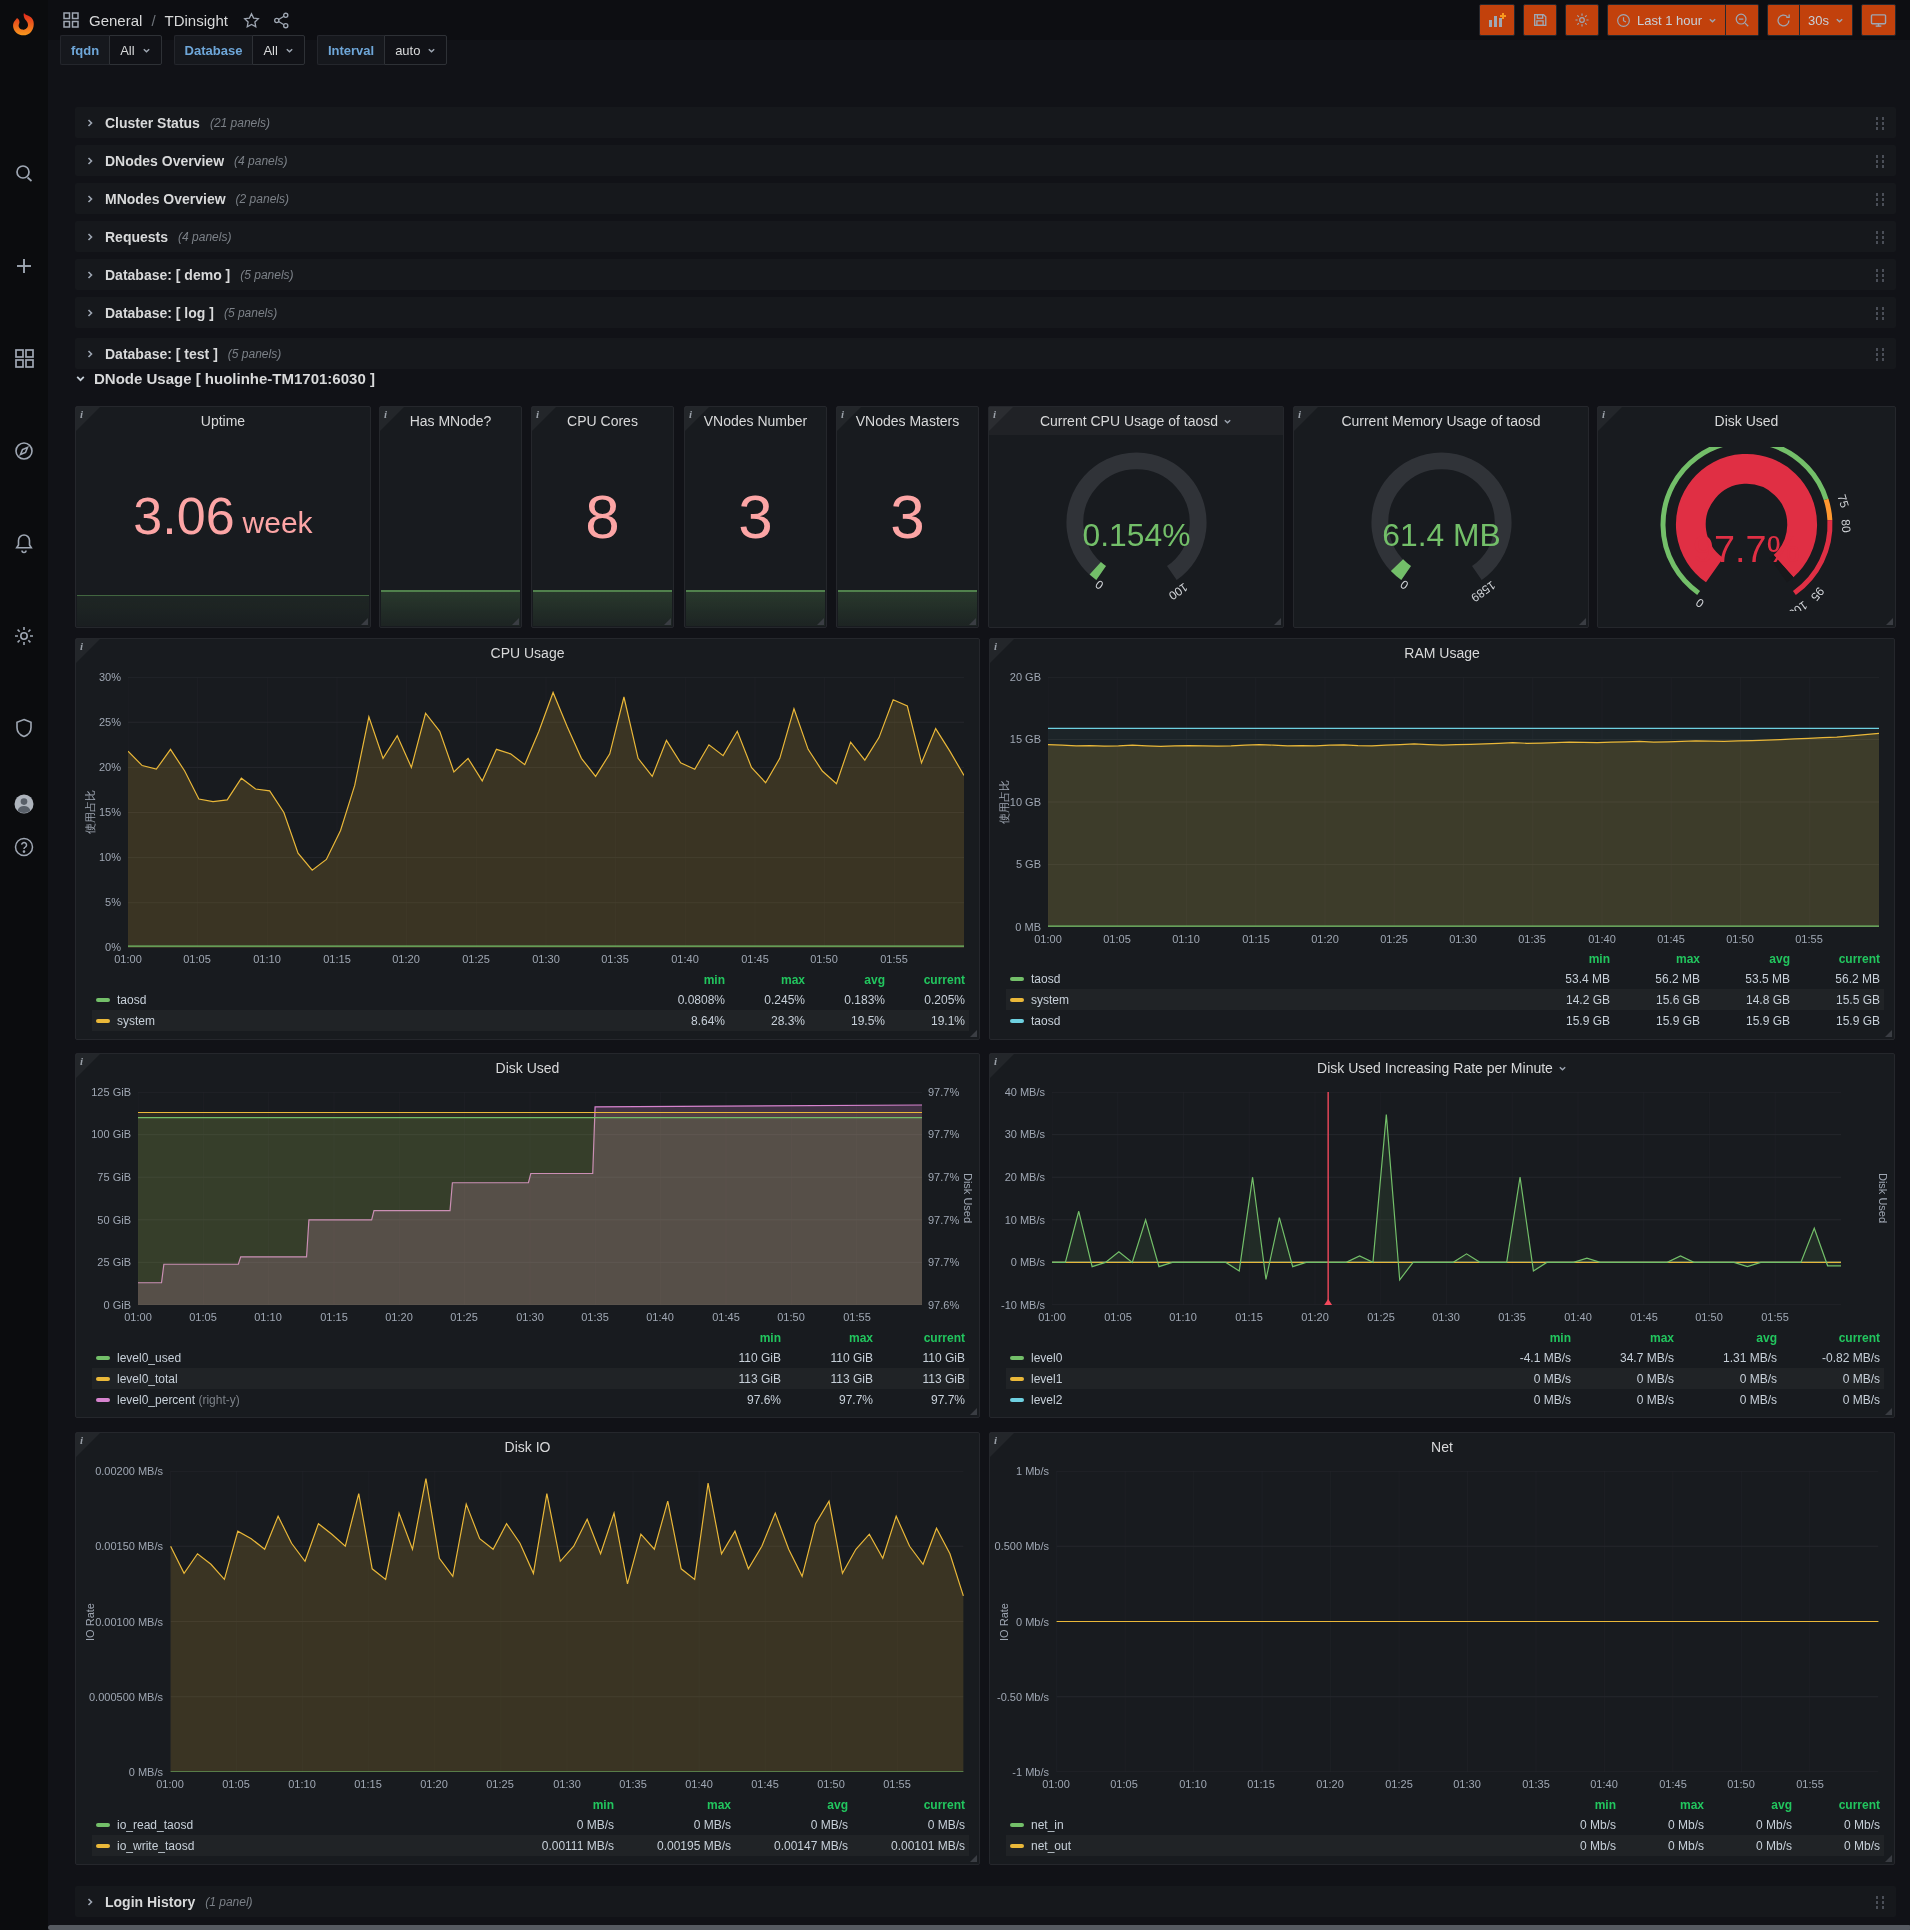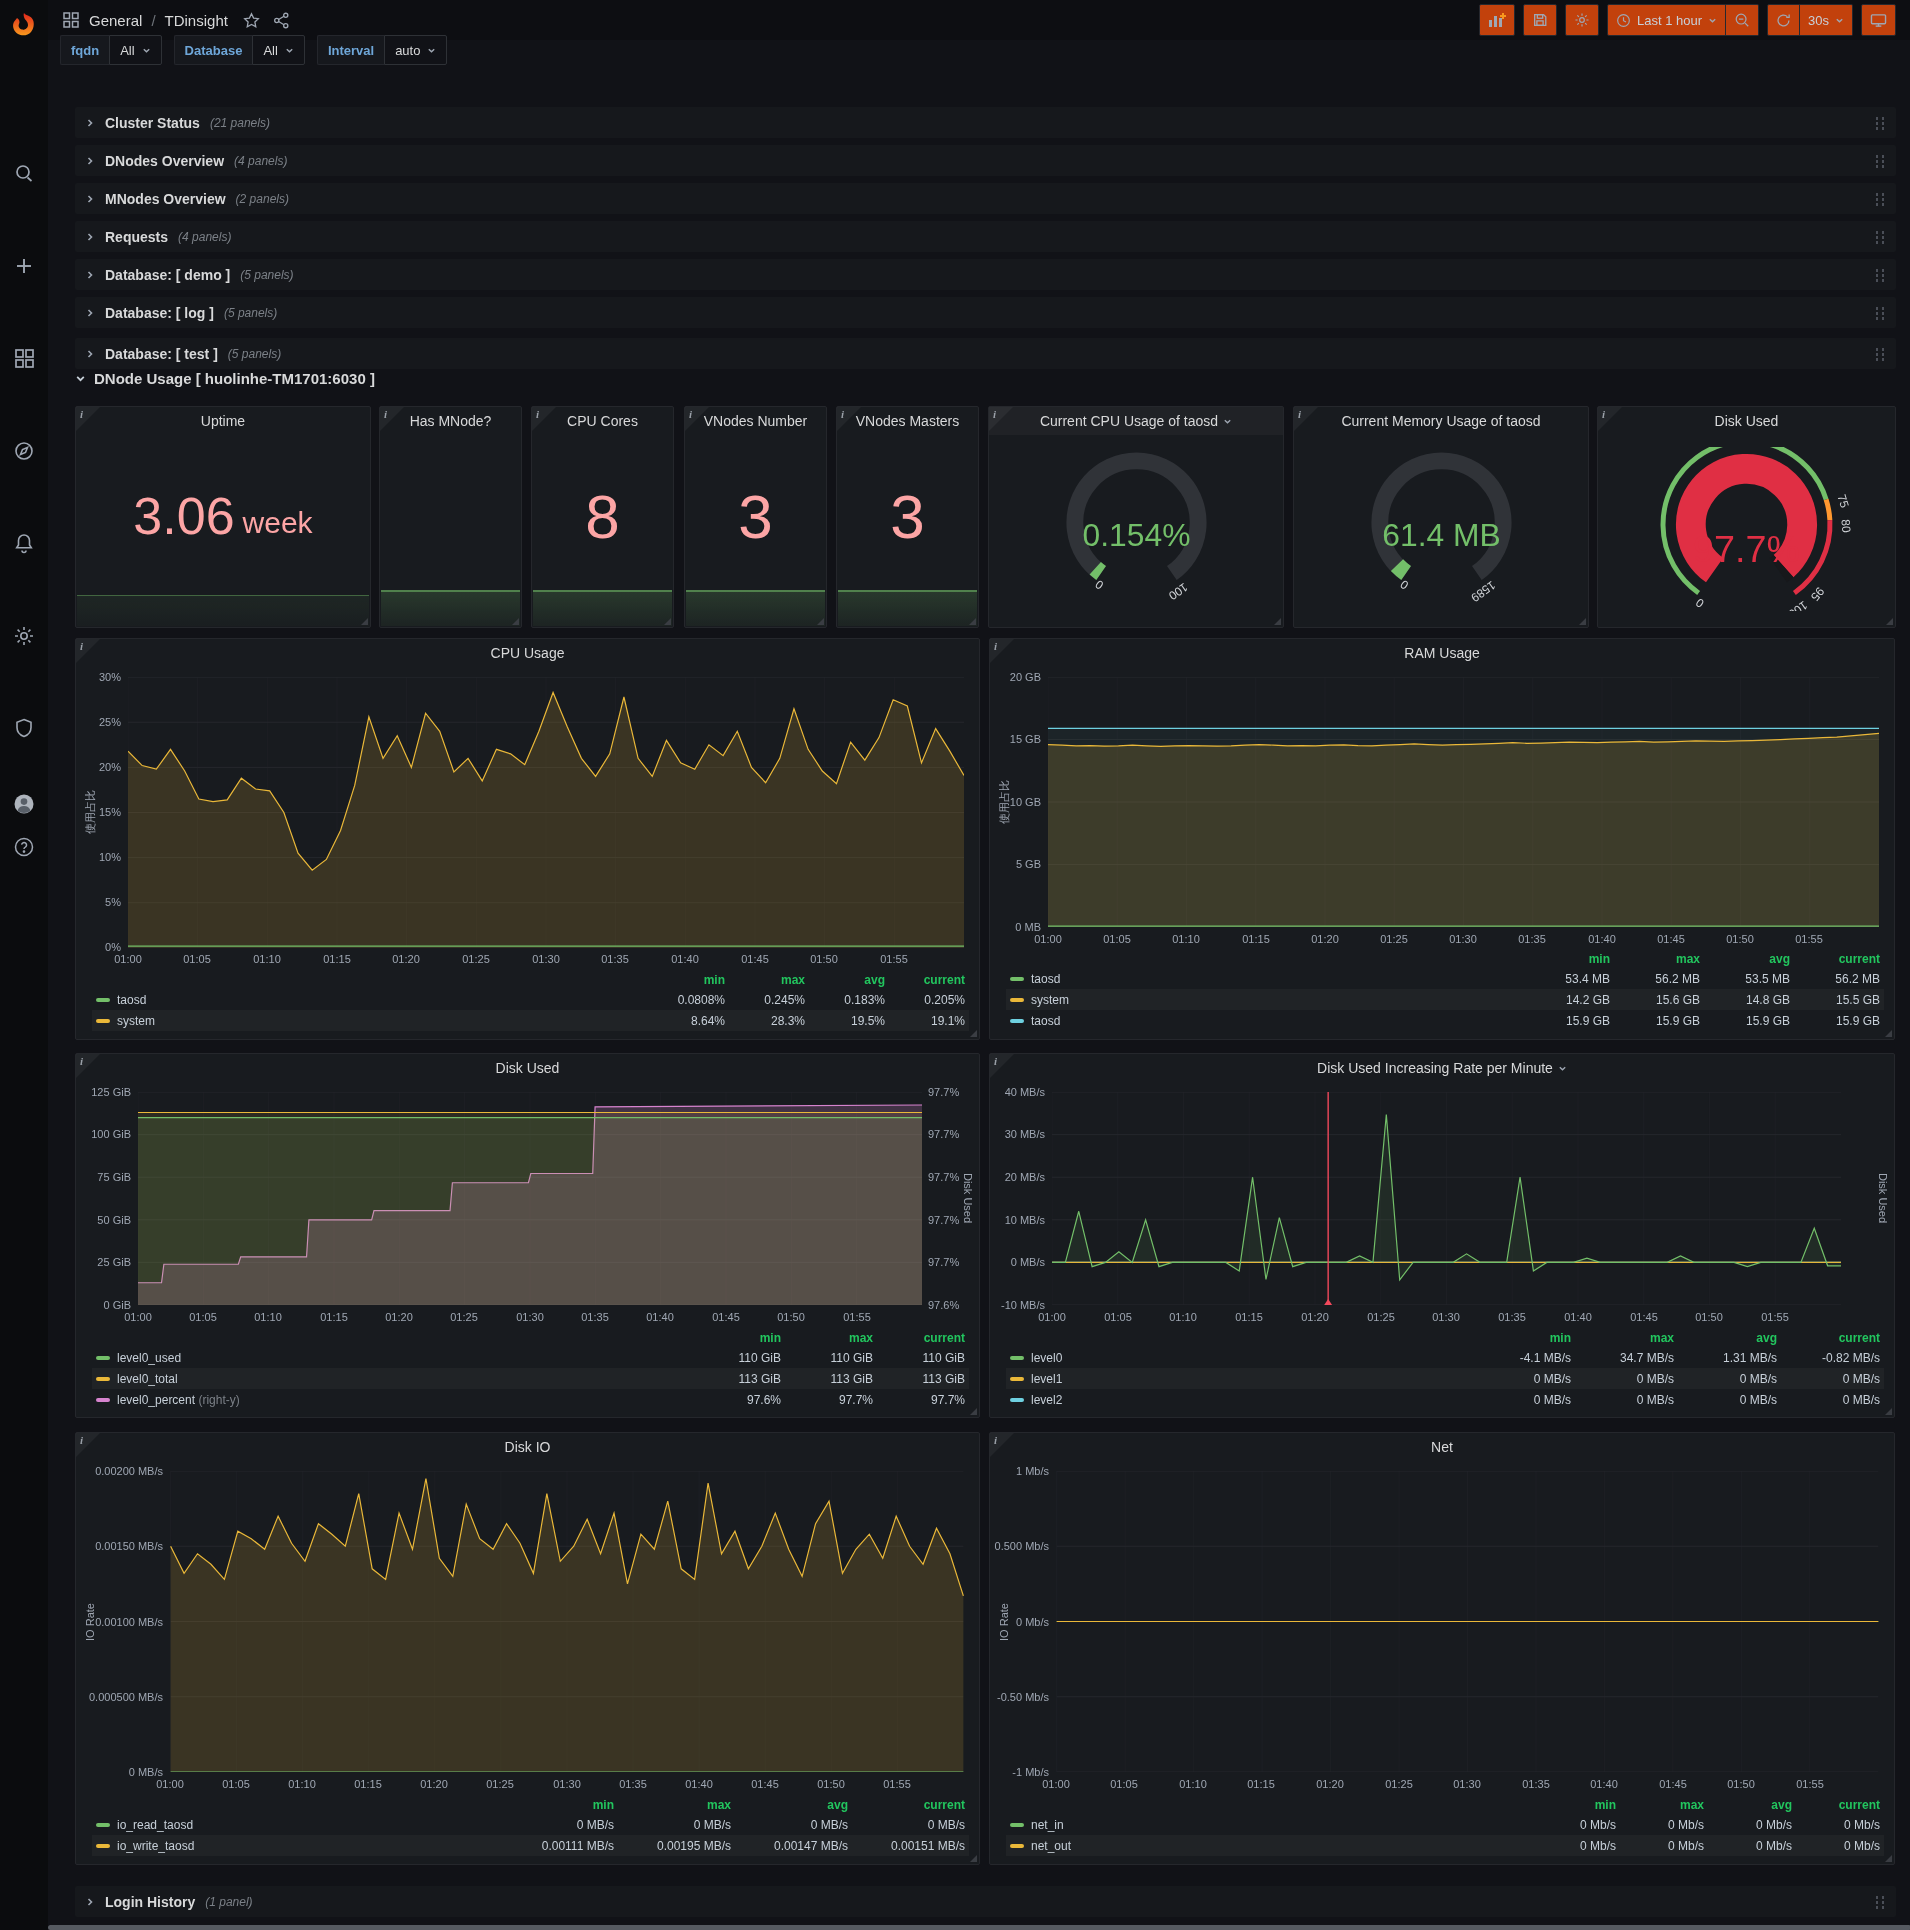--- a/index.html
+++ b/index.html
@@ -829,21 +829,21 @@
         <span class="lval" style="width:117px">0 MB/s</span>
         <span class="lval" style="width:117px">0 MB/s</span>
         <span class="lval" style="width:117px">0 MB/s</span>
       </div>
       <div class="lrow alt">
         <span class="sw" style="background:#EAB839"></span>
         <span class="lname">io_write_taosd</span>
         <span class="lval" style="width:117px">0.00111 MB/s</span>
         <span class="lval" style="width:117px">0.00195 MB/s</span>
         <span class="lval" style="width:117px">0.00147 MB/s</span>
-        <span class="lval" style="width:117px">0.00151 MB/s</span>
+        <span class="lval" style="width:117px">0.00101 MB/s</span>
       </div>
     </div>
   </div>
 <div class="panel" style="left:989px;top:1432px;width:906px;height:433px">
   <div class="icorner">
       <b>i</b>
     </div>
   <div class="ptitle">Net</div>
 <div class="tick" style="right: 845px; top: 333px;">-1 Mb/s</div>
     <div class="tick" style="right: 845px; top: 258px;">-0.50 Mb/s</div>

